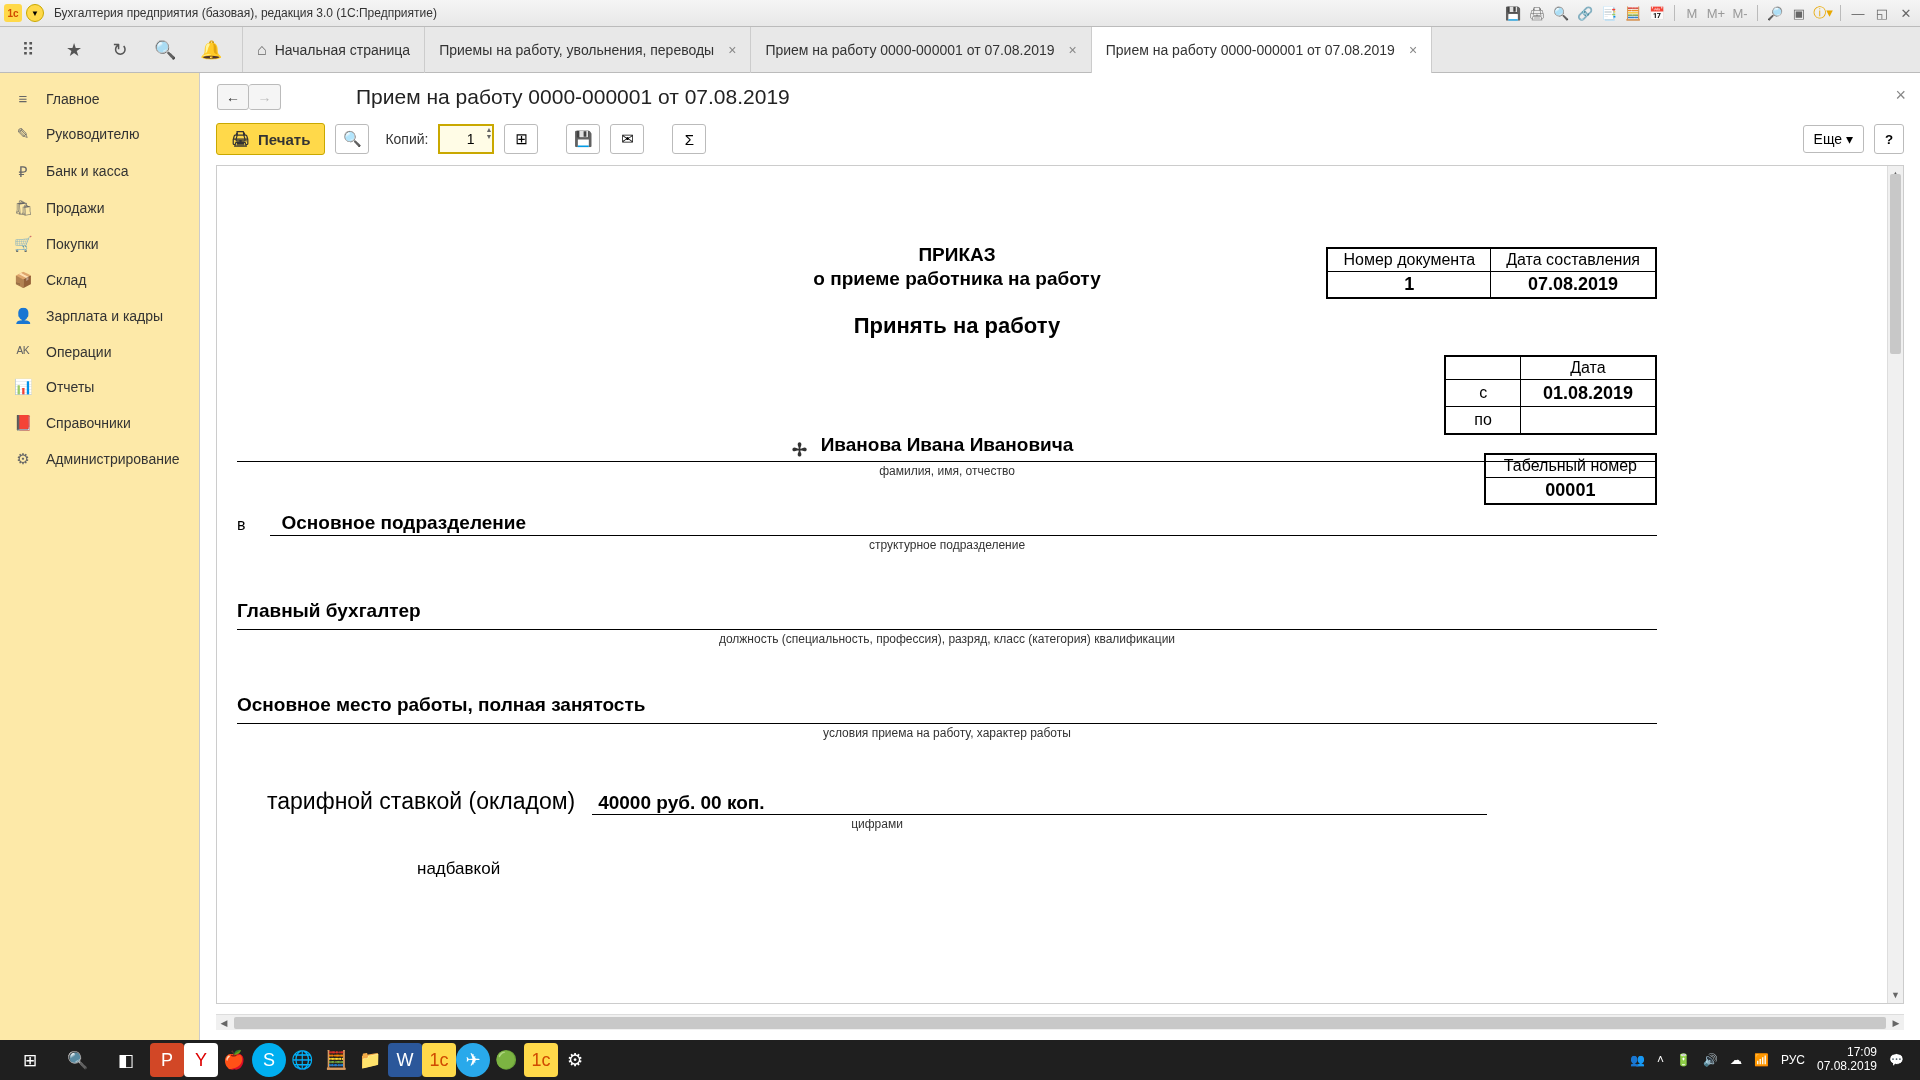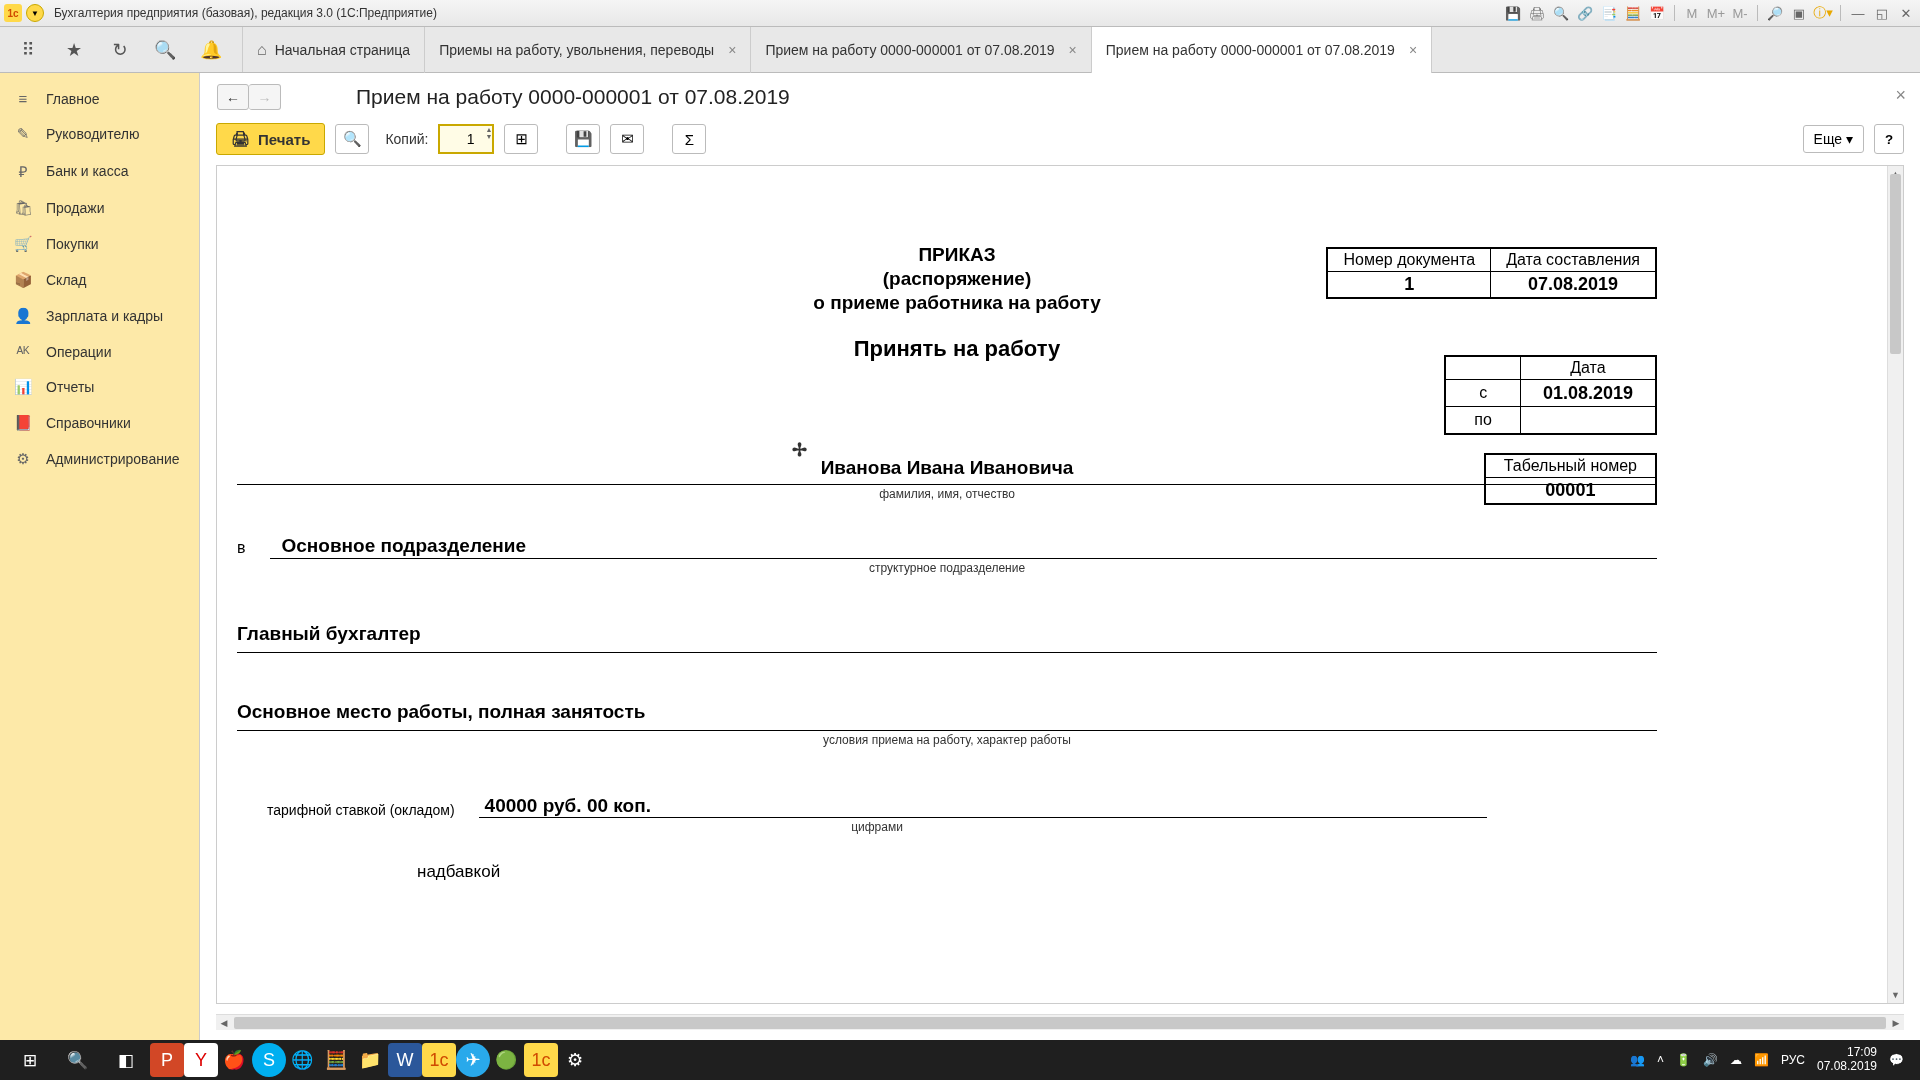--- a/index.html
+++ b/index.html
@@ -82,21 +82,21 @@
 .fio { font-size: 19px; font-weight: bold; border-bottom: 1.5px solid #000; display: block; padding-bottom: 5px; margin-right: -170px; }
 .sub { font-size: 12px; color: #333; text-align: center; margin-top: 2px; margin-right: -170px; }
 
 .row2 { margin-top: 34px; display: flex; align-items: flex-end; margin-right: 210px; }
 .row2 .pref { font-size: 16px; margin-right: 24px; margin-bottom: 2px; }
 .row2 .line { flex: 1; border-bottom: 1.5px solid #000; font-size: 19px; font-weight: bold; padding-left: 12px; padding-bottom: 1px; }
 
 .row3 { margin-top: 48px; border-bottom: 1.5px solid #000; font-size: 19px; font-weight: bold; margin-right: 210px; padding-bottom: 7px; }
 
 .salary-row { margin-top: 48px; display: flex; align-items: flex-end; margin-right: 380px; margin-left: 30px; }
-.salary-row .pre { font-size: 14px; margin-right: 24px; }
+.salary-row .pre { font-size: 23px; margin-right: 17px; }
 .salary-row .amt { flex: 1; border-bottom: 1.5px solid #000; font-size: 19px; font-weight: bold; text-align: left; padding-left: 6px; }
 
 .bonus { margin-top: 28px; margin-left: 180px; font-size: 17px; }
 
 .hscroll { height: 16px; background: #f0f0f0; border-top: 1px solid #ddd; display: flex; align-items: center; margin: 0 16px 10px 16px; }
 .hscroll .arr { width: 16px; text-align: center; font-size: 9px; color: #666; }
 .hscroll .track { flex: 1; height: 12px; background: #c8c8c8; border-radius: 2px; margin: 0 2px; }
 
 
 .taskbar { position: absolute; bottom: 0; left: 0; right: 0; height: 40px; background: #1f1f1f; display: flex; align-items: center; padding: 0 6px; }
@@ -253,21 +253,20 @@
                 </tr>
             <tr>
                   <td class="vl">1</td>
                   <td class="vl">07.08.2019</td>
                 </tr>
           </tbody>
             </table>
 
           <div class="order-title">
             <div>ПРИКАЗ</div>
-            <div>(распоряжение)</div>
             <div>о приеме работника на работу</div>
           </div>
 
           <div class="accept">Принять на работу</div>
 
           <div class="date-box">
             <table>
               <tbody>
                   <tr>
                     <td class="lab"></td>
@@ -305,20 +304,21 @@
             <div class="sub">фамилия, имя, отчество</div>
           </div>
 
           <div class="row2">
             <div class="pref">в</div>
             <div class="line">Основное подразделение</div>
           </div>
           <div class="sub" style="margin-right:210px">структурное подразделение</div>
 
           <div class="row3">Главный бухгалтер</div>
+          <div class="sub" style="margin-right:210px">должность (специальность, профессия), разряд, класс (категория) квалификации</div>
 
           <div class="row3">Основное место работы, полная занятость</div>
           <div class="sub" style="margin-right:210px">условия приема на работу, характер работы</div>
 
           <div class="salary-row">
             <div class="pre">тарифной ставкой (окладом)</div>
             <div class="amt">40000 руб. 00 коп.</div>
           </div>
           <div class="sub" style="margin-left:30px;margin-right:380px">цифрами</div>
 

